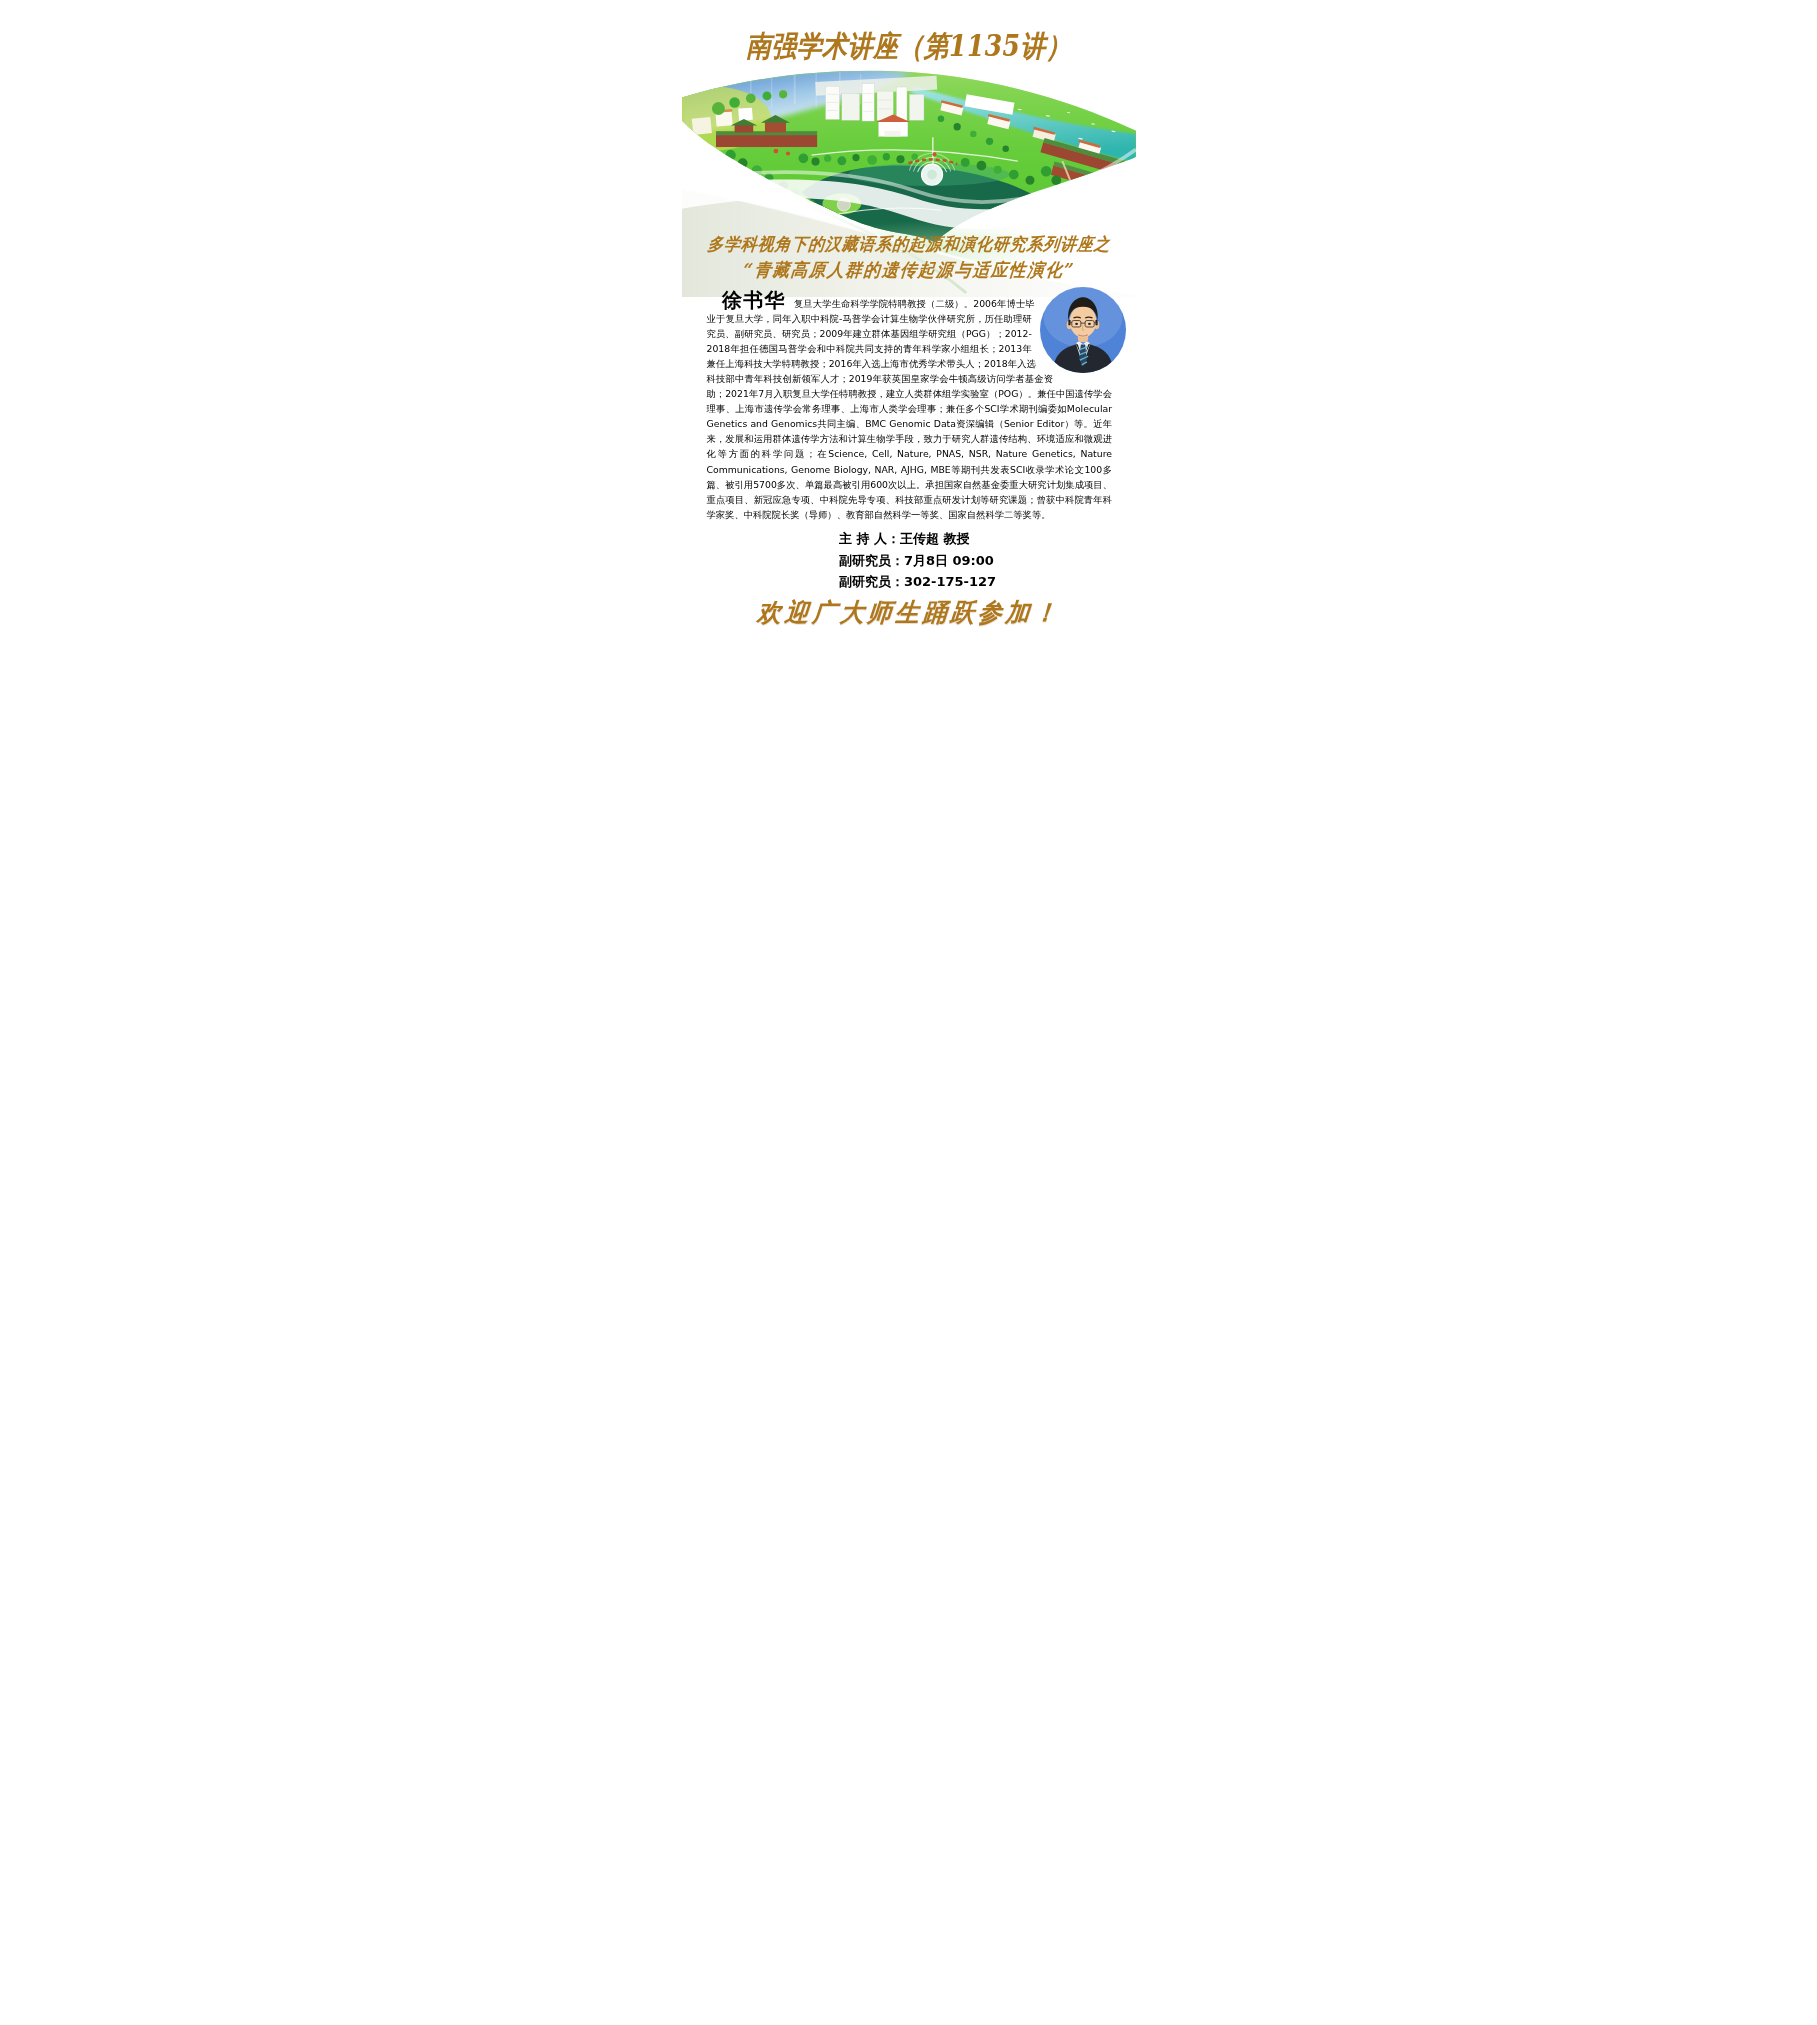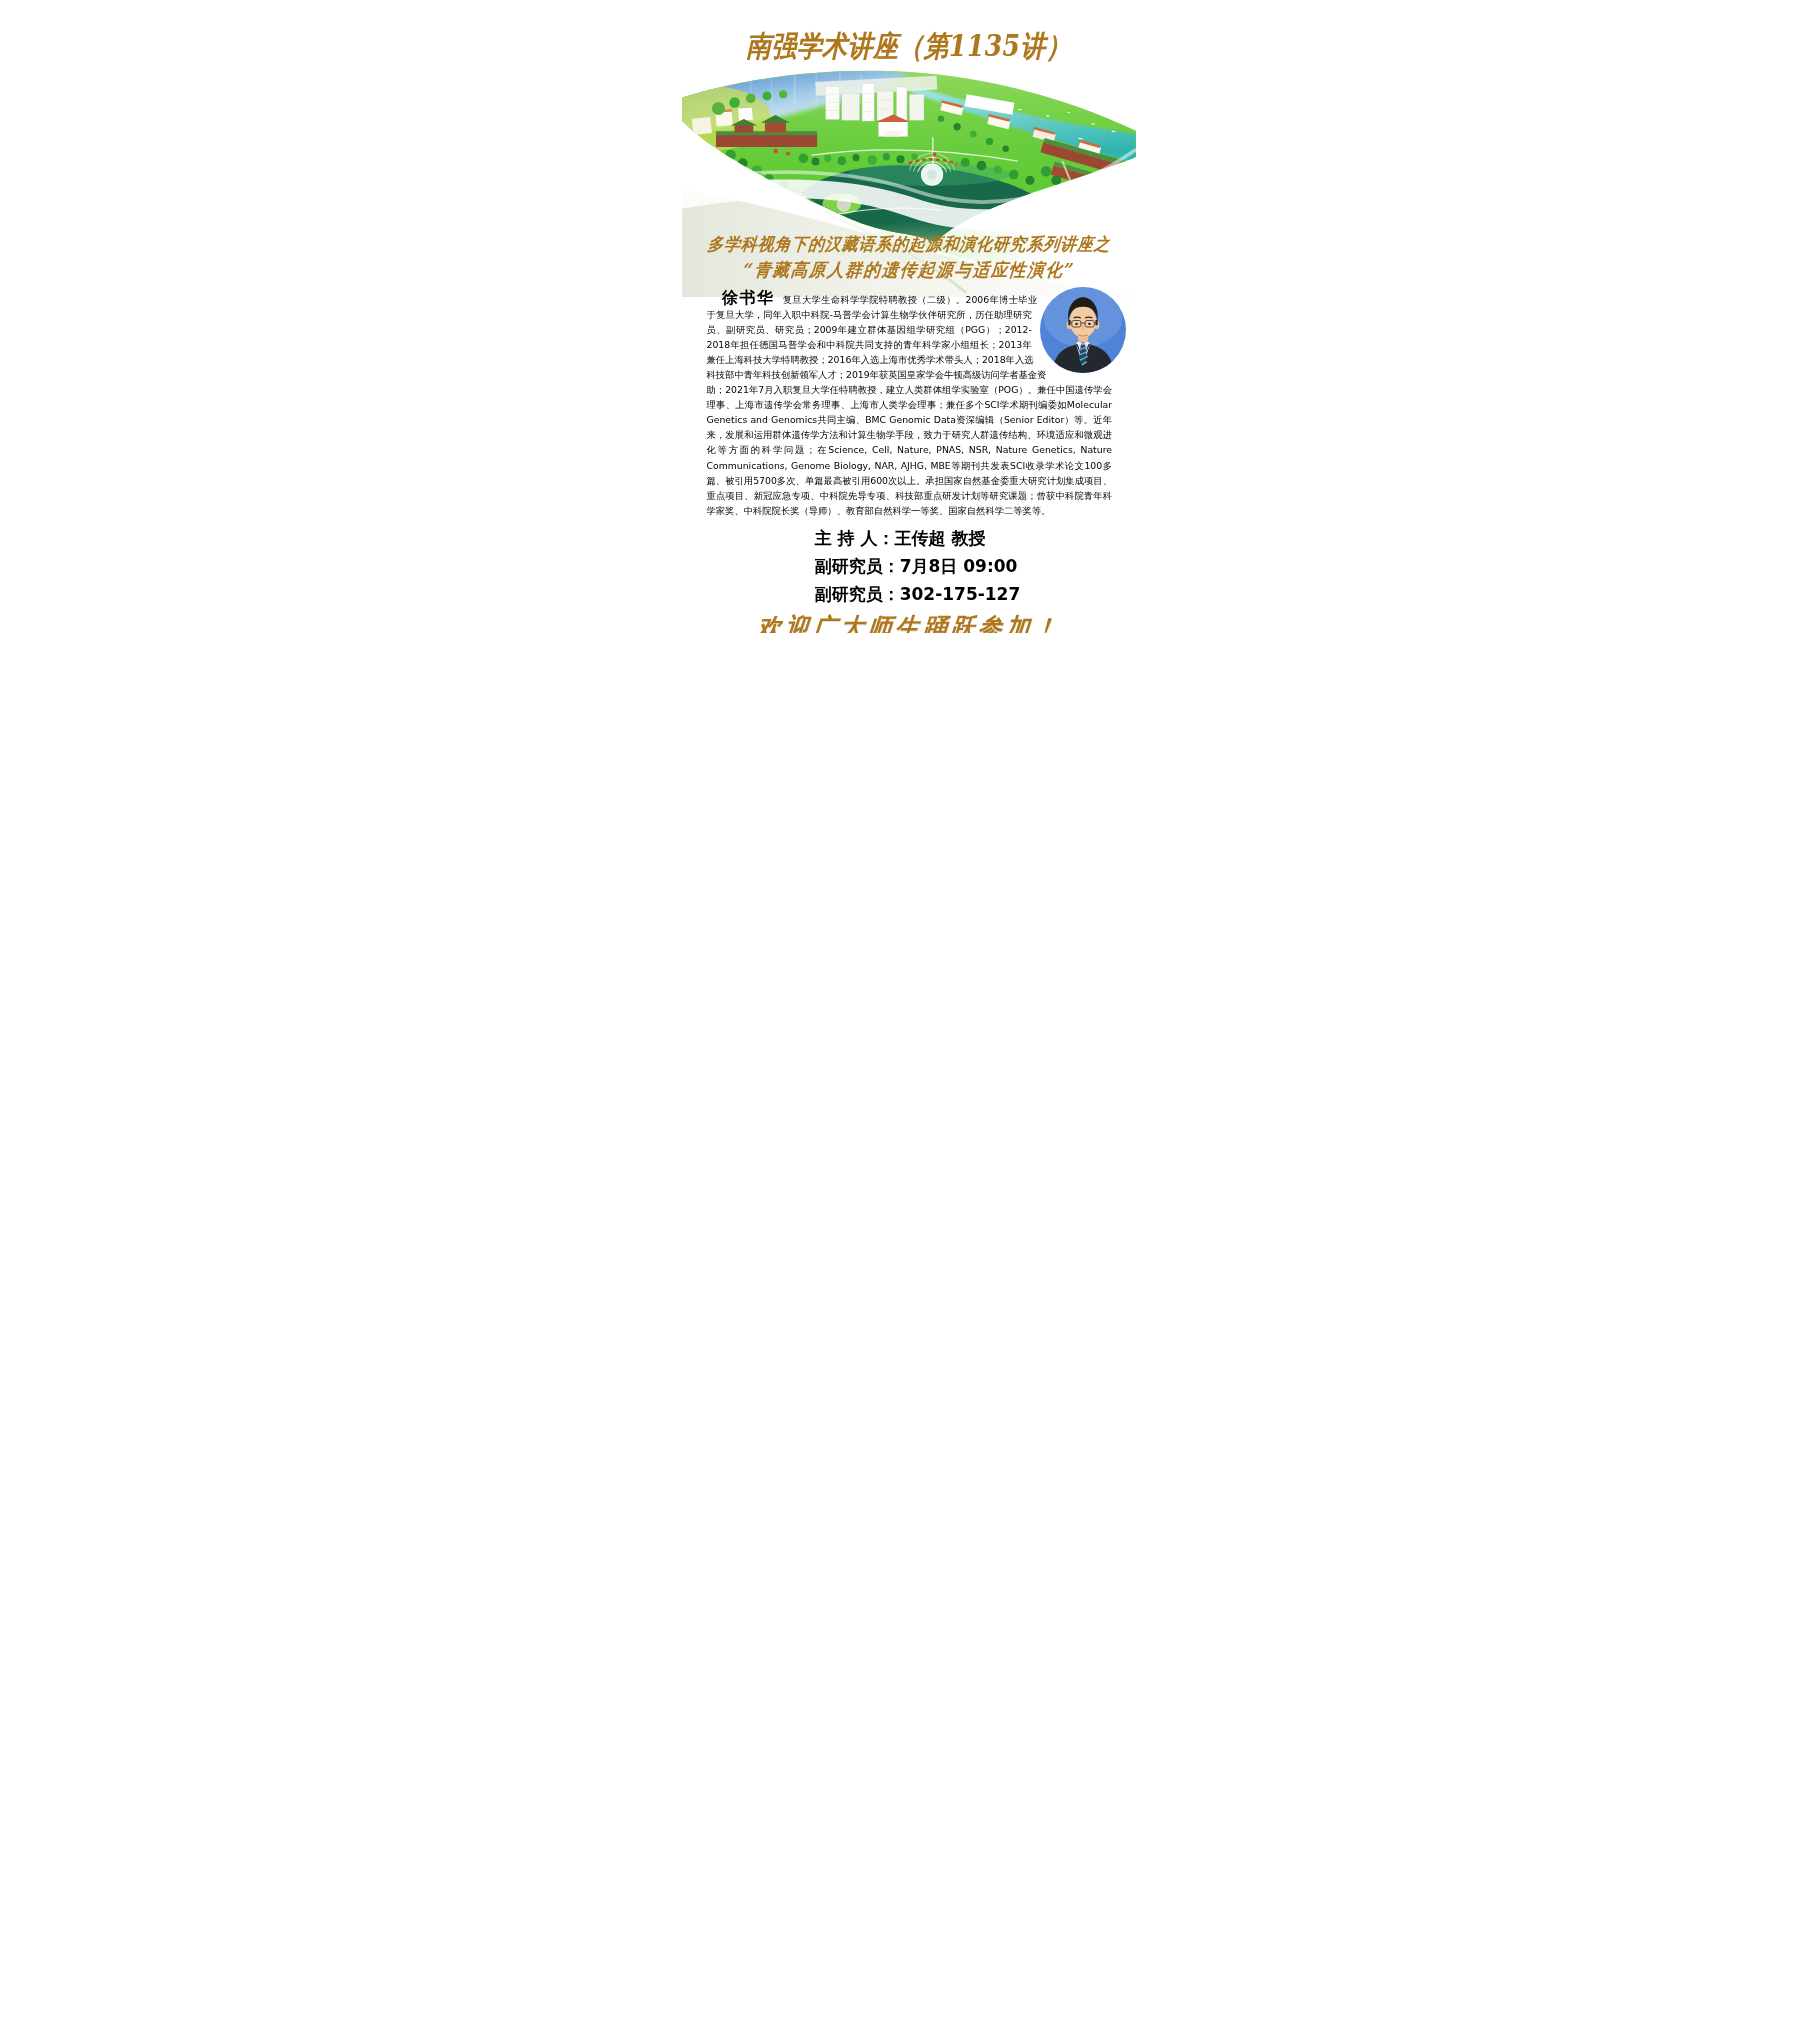--- a/index.html
+++ b/index.html
@@ -17,29 +17,29 @@
     transform:scaleY(1.16);transform-origin:50% 0;
     text-shadow:0.4px 0.8px 0 rgba(120,70,10,.18);
   }
   .hero{position:relative;height:227px;margin-top:13px;z-index:0;}
   .hero svg{display:block;width:100%;height:100%;}
   .subtitle{position:relative;z-index:2;margin-top:-62px;text-align:center;}
   .sub-line1{font-size:16px;letter-spacing:0.8px;transform:skewX(-5deg) scaleY(1.08);}
   .sub-line2{font-size:16.6px;letter-spacing:1.6px;margin-top:4px;transform:skewX(-5deg) scaleY(1.08);}
   .bio{position:relative;z-index:2;margin:8px 23.5px 0 25px;}
   .bio-text{margin:0;font-size:9.3px;line-height:1.62;text-align:justify;text-indent:15.4px;}
-  .speaker-name{font-size:16px;font-weight:bold;letter-spacing:1.2px;margin-right:4.9px;line-height:1;}
+  .speaker-name{font-size:20px;font-weight:bold;letter-spacing:1.2px;margin-right:4.9px;line-height:1;}
   .avatar-float{
     float:right;width:86px;height:86px;margin:-3.2px -13.8px 2.4px 8px;
     border-radius:50%;overflow:hidden;display:block;
     shape-outside:circle(52% at 50% 50%);
   }
   .avatar-float svg{width:100%;height:100%;display:block;}
   .event{width:fit-content;margin:6.5px auto 0;transform:translateX(9px);
-    font-weight:bold;font-size:17px;line-height:1.65;}
+    font-weight:bold;font-size:13px;line-height:1.65;}
   .event-row{display:block;}
   .welcome{
     text-align:center;font-size:24px;letter-spacing:3.6px;margin-top:4px;
     transform:skewX(-5deg) scaleY(1.05);
     text-shadow:0.4px 0.8px 0 rgba(120,70,10,.18);
   }
 </style>
 </head>
 <body>
 

